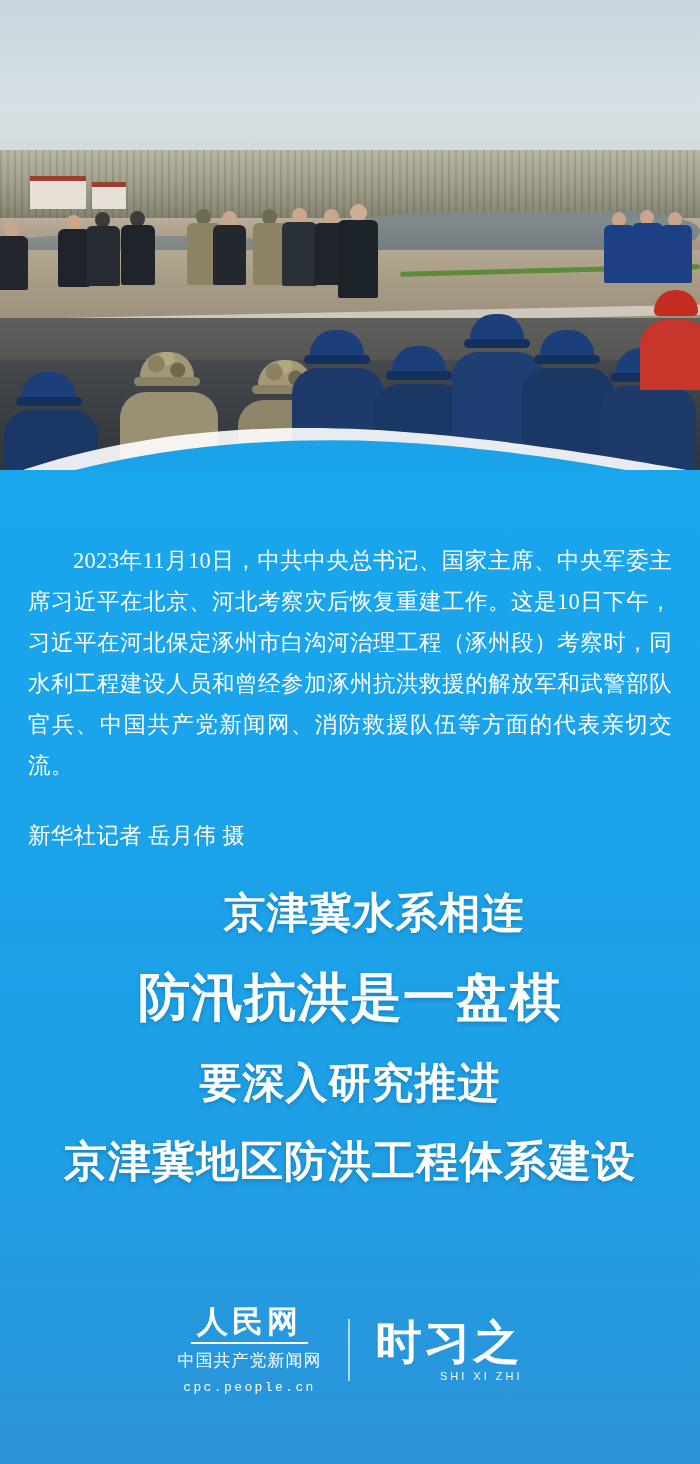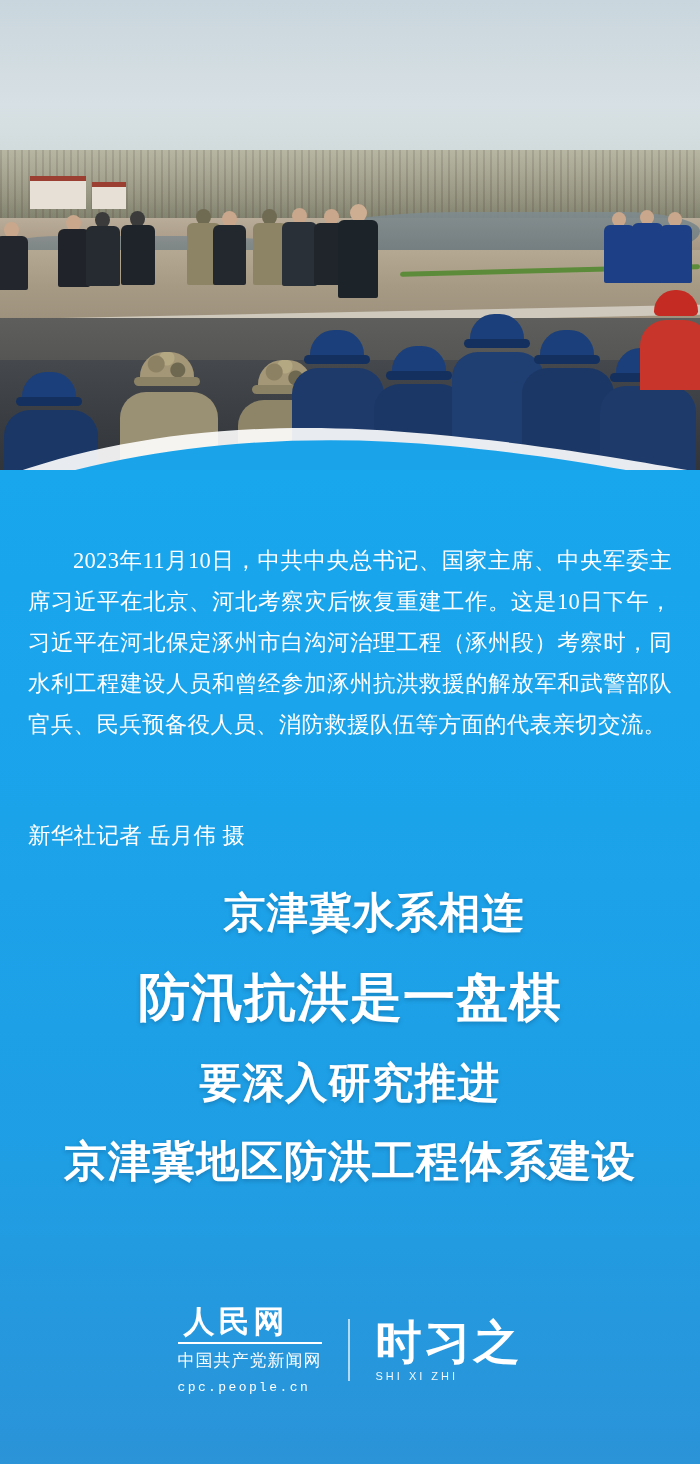--- a/index.html
+++ b/index.html
@@ -257,20 +257,21 @@
     width: 700px;
     height: 120px;
     display: flex;
     align-items: center;
     justify-content: center;
     gap: 26px;
   }
   .logo-people {
     display: flex;
     flex-direction: column;
+    align-items: center;
     color: #ffffff;
   }
   .logo-people .mark {
     font-family: "Liberation Serif", serif;
     font-size: 31px;
     font-weight: bold;
     letter-spacing: 4px;
     line-height: 34px;
     border-bottom: 2px solid #ffffff;
     padding: 0 6px 3px 6px;
@@ -288,21 +289,21 @@
     margin-top: 8px;
   }
   .divider-v {
     width: 2px;
     height: 62px;
     background: rgba(255,255,255,.65);
   }
   .logo-shixi {
     display: flex;
     flex-direction: column;
-    align-items: flex-start;
+    align-items: flex-end;
     color: #ffffff;
   }
   .logo-shixi .big {
     font-family: "Liberation Serif", serif;
     font-size: 46px;
     font-weight: bold;
     letter-spacing: 3px;
     line-height: 50px;
     position: relative;
   }
@@ -406,21 +407,21 @@
     </div>
 
     <svg class="curve" viewBox="0 0 700 120" preserveAspectRatio="none">
       <path d="M0,78 C120,34 260,18 430,34 C560,46 650,64 700,72 L700,120 L0,120 Z" fill="#ffffff" opacity="0.9"></path>
       <path d="M0,92 C130,48 280,30 450,46 C575,58 655,76 700,84 L700,120 L0,120 Z" fill="#1ba3ea"></path>
     </svg>
   </div>
 
   <div class="body-bg"></div>
 
-  <div class="caption">2023年11月10日，中共中央总书记、国家主席、中央军委主席习近平在北京、河北考察灾后恢复重建工作。这是10日下午，习近平在河北保定涿州市白沟河治理工程（涿州段）考察时，同水利工程建设人员和曾经参加涿州抗洪救援的解放军和武警部队官兵、民兵预备役人员、消防救援队伍等方面的代表亲切交流。</div>
+  <div class="caption">2023年11月10日，中共中央总书记、国家主席、中央军委主席习近平在北京、河北考察灾后恢复重建工作。这是10日下午，习近平在河北保定涿州市白沟河治理工程（涿州段）考察时，同水利工程建设人员和曾经参加涿州抗洪救援的解放军和武警部队官兵、中国共产党新闻网、消防救援队伍等方面的代表亲切交流。</div>
   <div class="credit">新华社记者 岳月伟 摄</div>
 
   <div class="headline">
     <span class="line l1">京津冀水系相连</span>
     <span class="line l2">防汛抗洪是一盘棋</span>
     <span class="line l3">要深入研究推进</span>
     <span class="line l4">京津冀地区防洪工程体系建设</span>
   </div>
 
   <div class="footer">

